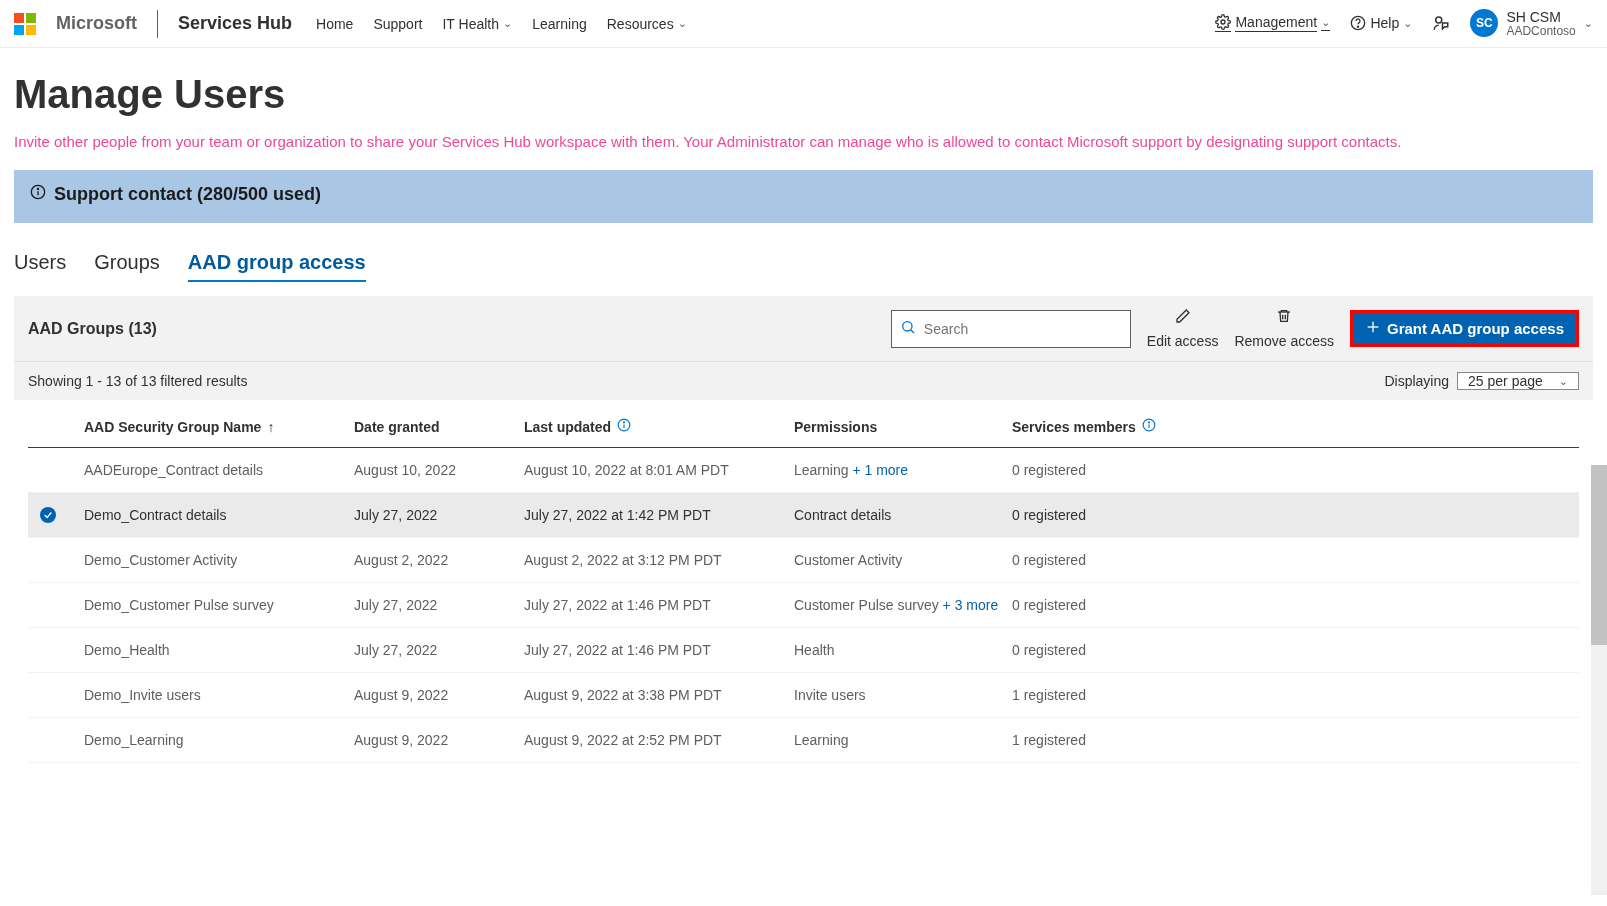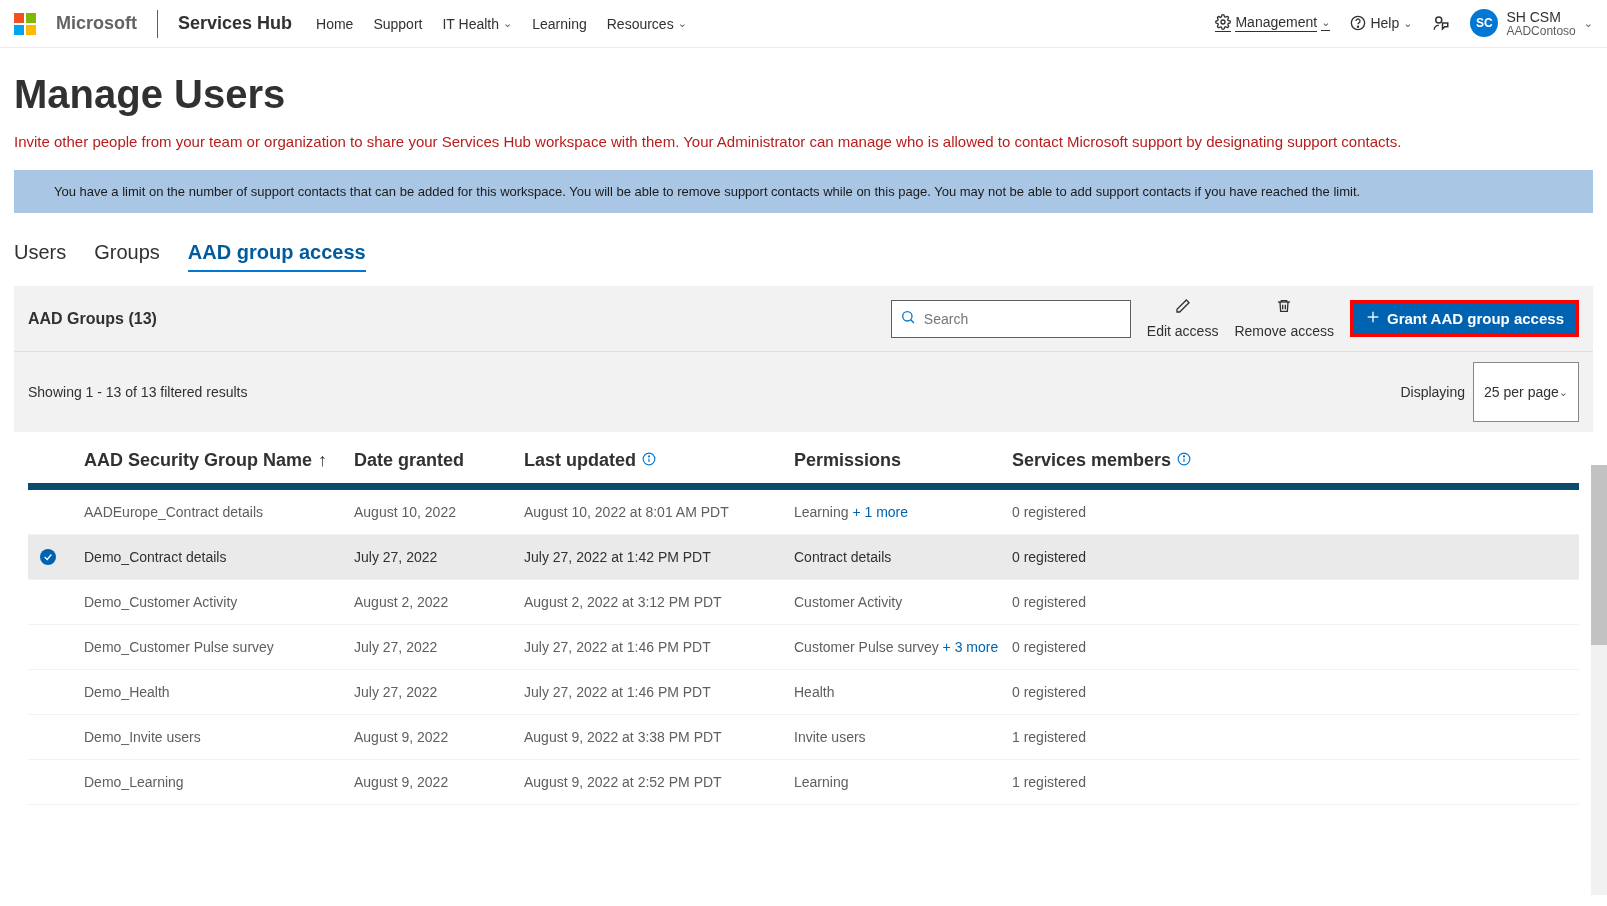--- a/index.html
+++ b/index.html
@@ -24,21 +24,21 @@
     .gear, .help-icon, .notify-icon { display: inline-flex; }
     .avatar { width: 28px; height: 28px; border-radius: 50%; background: #0078d4; color: #ffffff; display: inline-flex; align-items: center; justify-content: center; font-size: 12px; font-weight: 600; }
     .account { display: flex; align-items: center; gap: 8px; cursor: pointer; }
     .account .acct-text { display: flex; flex-direction: column; line-height: 1.15; }
     .account .acct-text .org { color: #605e5c; font-size: 12px; }
     .chev { font-size: 11px; color: #605e5c; }
 
     
     .page { padding: 24px 14px 0 14px; }
     h1 { font-size: 40px; font-weight: 600; margin-bottom: 16px; }
-    .subtitle { font-size: 15px; color: #b91c1c; margin-bottom: 20px; }
+    .subtitle { font-size: 15px; color: #ec4899; margin-bottom: 20px; }
 
     .info-banner { background: #a9c6e4; padding: 14px 16px; color: #1b1b1b; }
     .info-banner .title-row { display: flex; align-items: center; gap: 8px; font-size: 18px; font-weight: 600; margin-bottom: 4px; }
     .info-banner .title-row .info-icon { color: #1b1b1b; }
     .info-banner .body { font-size: 13px; padding-left: 24px; }
 
     .tabs { display: flex; gap: 28px; margin-top: 28px; border-bottom: none; }
     .tab { font-size: 20px; color: #323130; padding-bottom: 6px; cursor: pointer; }
     .tab.active { color: #005a9e; font-weight: 600; border-bottom: 2px solid #0078d4; }
 
@@ -47,25 +47,25 @@
     .toolbar .spacer { flex: 1; }
     .search { display: flex; align-items: center; border: 1px solid #605e5c; background: #fff; height: 38px; width: 240px; padding: 0 8px; gap: 8px; font-size: 14px; color: #605e5c; }
     .search input { border: none; outline: none; flex: 1; font-size: 14px; }
     .lnk-btn { display: inline-flex; align-items: center; gap: 6px; cursor: pointer; font-size: 14px; color: #323130; flex-direction: column; }
     .primary-btn { display: inline-flex; align-items: center; gap: 6px; background: #0063b1; color: #fff; font-size: 15px; font-weight: 600; padding: 6px 12px; cursor: pointer; border: 3px solid #ff0000; }
     .primary-btn svg { stroke: #fff; }
 
     .resultsbar { display: flex; align-items: center; background: #f2f2f2; padding: 10px 14px; font-size: 14px; border-top: 1px solid #e1dfdd; }
     .resultsbar .spacer { flex: 1; }
     .disp { display: inline-flex; align-items: center; gap: 8px; }
-    .select { border: 1px solid #8a8886; background: #fff; padding: 21px 10px; font-size: 14px; display: inline-flex; align-items: center; gap: 0; }
+    .select { border: 1px solid #8a8886; background: #fff; padding: 0 10px; font-size: 14px; display: inline-flex; align-items: center; gap: 16px; }
 
     .table { margin: 0 14px; }
     .thead, .trow { display: grid; grid-template-columns: 56px 270px 170px 270px 218px 200px; align-items: center; }
-    .thead { padding: 18px 0 12px 0; border-bottom: 7px solid #0c4a6e; font-size: 18px; font-weight: 600; }
+    .thead { padding: 18px 0 12px 0; border-bottom: 1px solid #0c4a6e; font-size: 14px; font-weight: 600; }
     .thead .th { display: flex; align-items: center; gap: 6px; color: #323130; }
     .trow { padding: 14px 0; font-size: 14px; color: #605e5c; border-bottom: 1px solid #f3f2f1; }
     .trow.selected { background: #eaeaea; color: #323130; }
     .trow .check { width: 16px; height: 16px; border-radius: 50%; background: #0063b1; display: inline-flex; align-items: center; justify-content: center; margin-left: 12px; }
     .trow .check svg { stroke: #fff; }
     .link-more { color: #0063b1; }
     .info-small { color: #0078d4; }
     .scrollbar-fake { position: fixed; right: 0; top: 465px; width: 16px; height: 430px; background: #f1f1f1; }
     .scrollbar-thumb { width: 16px; height: 180px; background: #c2c2c2; }
   </style>
@@ -144,21 +144,30 @@
       <span class="chev">⌄</span>
     </div>
   </div>
 </div>
 
 <div class="page">
   <h1>Manage Users</h1>
   <p class="subtitle">Invite other people from your team or organization to share your Services Hub workspace with them. Your Administrator can manage who is allowed to contact Microsoft support by designating support contacts.</p>
 
   <div class="info-banner">
-    <div class="body">You have a limit on the number of support contacts that can be added for this workspace. You will be able to remove support contacts while on this page. You may not be able to add support contacts if you have reached the limit.</div>
+    <div class="title-row">
+      <span class="info-icon">
+        <svg width="16" height="16" viewBox="0 0 24 24" fill="none" stroke="#1b1b1b" stroke-width="2">
+            <circle cx="12" cy="12" r="10"></circle>
+            <line x1="12" y1="11" x2="12" y2="17"></line>
+            <circle cx="12" cy="7.5" r="0.8" fill="#1b1b1b"></circle>
+          </svg>
+      </span>
+      <span>Support contact (280/500 used)</span>
+    </div>
   </div>
 
   <div class="tabs">
     <div class="tab">Users</div>
     <div class="tab">Groups</div>
     <div class="tab active">AAD group access</div>
   </div>
 
   <div class="toolbar">
     <div class="title">AAD Groups (13)</div>

